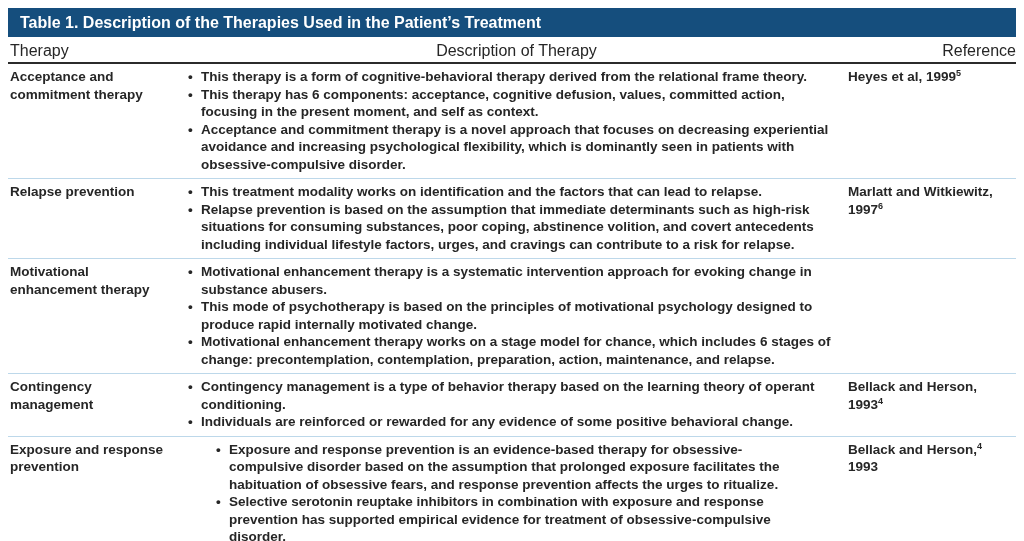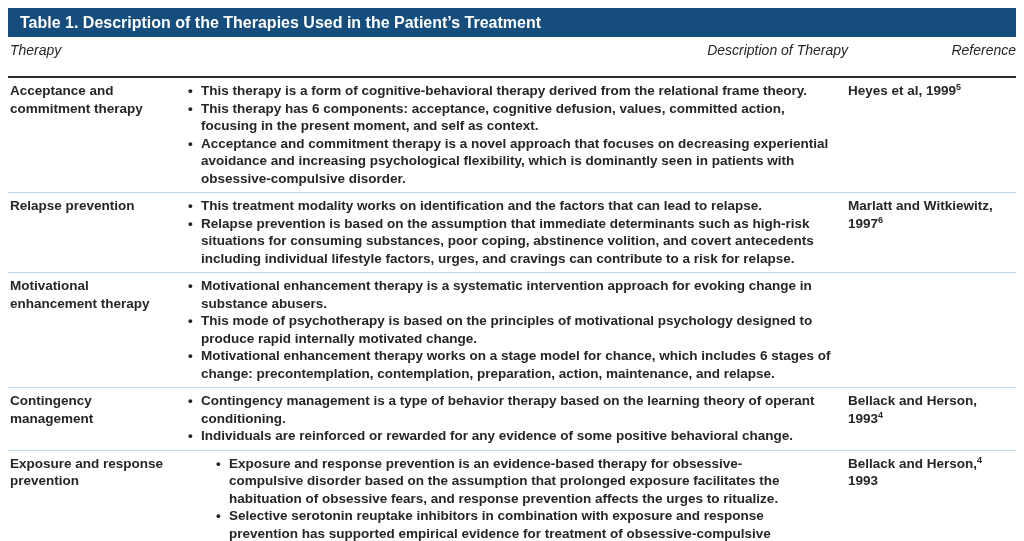--- a/index.html
+++ b/index.html
@@ -29,27 +29,26 @@
     line-height: 17px;
     padding: 6px 12px 6px 12px;
   }
 
   .grid-row {
     display: grid;
     grid-template-columns: 177px 1fr 168px;
   }
   .header-row {
     border-bottom: 2px solid var(--header-rule);
-    padding: 5px 0 17px 0;
-    font-size: 14px;
+    padding: 5px 0 3px 0;
+    font-size: 16px;
     line-height: 17px;
-    font-style: italic;
   }
   .header-row .h-therapy { padding-left: 2px; text-align: left; }
-  .header-row .h-desc { text-align: right; }
+  .header-row .h-desc { text-align: center; }
   .header-row .h-ref { text-align: right; }
 
   .row {
     border-bottom: 1px solid var(--row-separator);
     padding: 4px 0 5px 0;
     font-size: 13.5px;
     line-height: 17.5px;
     font-weight: bold;
   }
   .row.last { border-bottom: 2px solid var(--bottom-border); gap: 28px; }

